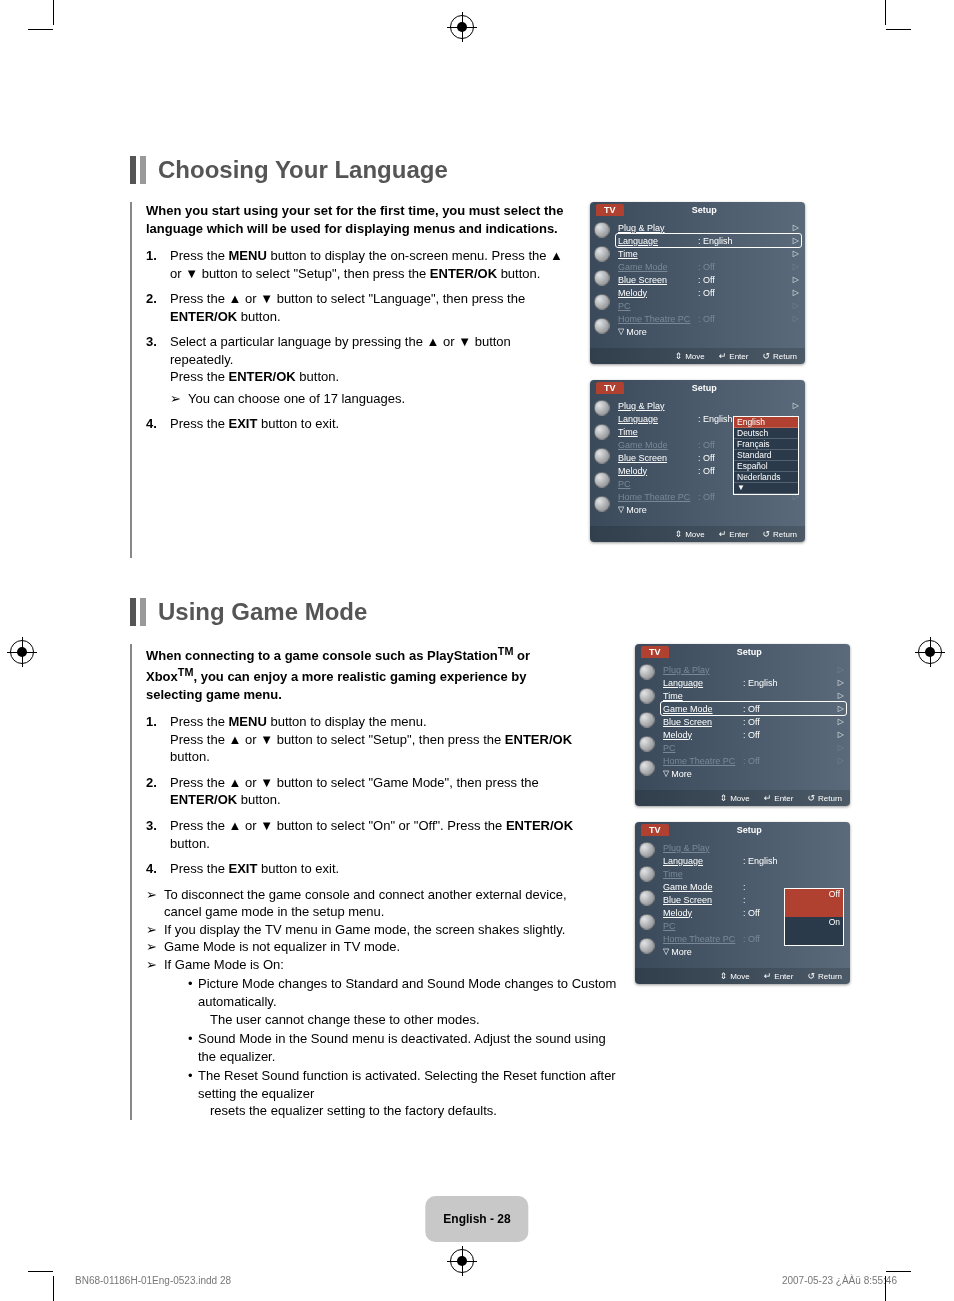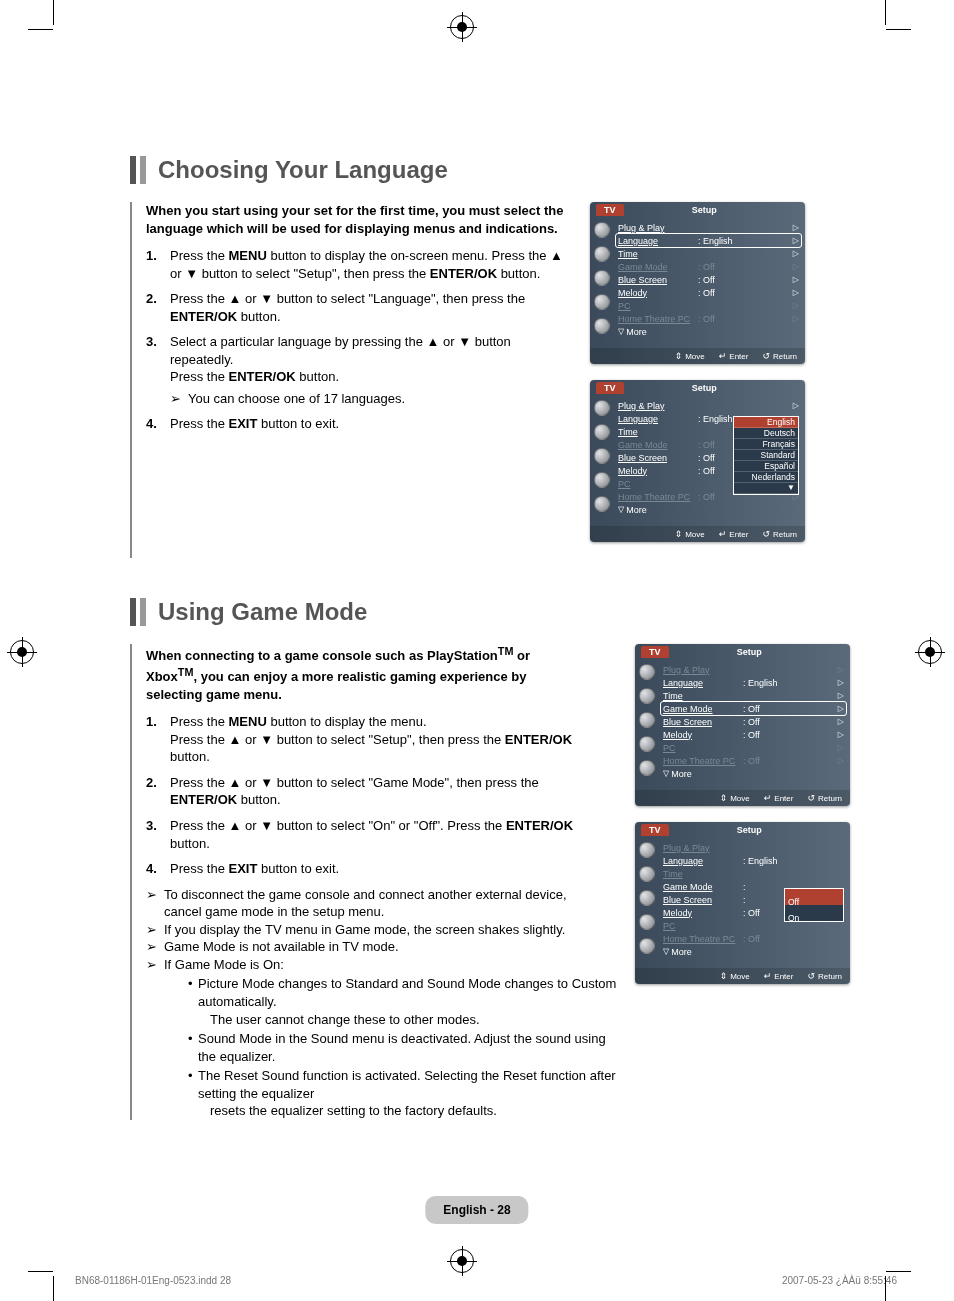--- a/index.html
+++ b/index.html
@@ -184,53 +184,53 @@
     right:6px;
     top:20px;
     width: 66px;
     background:#2a3a4a;
     border:1px solid #fff;
     font-size:8.5px;
   }
   .lang-popup .lrow {
     padding:0 3px;
     height:11px;
-    text-align:right;
+    text-align:left;
     border-bottom:1px solid rgba(255,255,255,0.2);
   }
   .lang-popup .lrow.sel { background:#b04030; }
   .lang-popup .lrow.arrow-down { font-size:8px; }
 
   .opt-popup {
     position:absolute;
     right:6px;
     top:50px;
     width:60px;
     background:#2a3a4a;
     border:1px solid #fff;
     font-size:8.5px;
   }
   .opt-popup .lrow {
-    padding:8px 3px;
-    height:15px;
-    text-align:left;
+    padding:0 3px;
+    height:28px;
+    text-align:right;
   }
   .opt-popup .lrow.sel { background:#b04030; }
   .osd-body { position:relative; }
 
   .page-num {
     position:absolute;
     top: 1196px;
     left: 50%;
     transform: translateX(-50%);
     background:#c8c8c8;
     border-radius: 10px;
     font-size: 12px;
     font-weight:bold;
-    padding: 7px 18px;
+    padding: 16px 18px;
   }
   .footer-meta {
     position:absolute;
     bottom: 15px;
     left: 75px;
     right: 57px;
     display:flex;
     justify-content:space-between;
     font-size:10px;
     color:#777;
@@ -496,21 +496,21 @@
           <li>
             <span class="arrow">➢</span>
             <span>To disconnect the game console and connect another external device, cancel game mode in the setup menu.</span>
           </li>
           <li>
             <span class="arrow">➢</span>
             <span>If you display the TV menu in Game mode, the screen shakes slightly.</span>
           </li>
           <li>
             <span class="arrow">➢</span>
-            <span>Game Mode is not available in TV mode.</span>
+            <span>Game Mode is not equalizer in TV mode.</span>
           </li>
           <li>
             <span class="arrow">➢</span>
             <span>If Game Mode is On:</span>
           </li>
         </ul>
       <ul class="sub-bullets" id="subbul" style="margin-left:40px;">
           <li>
             <span class="dot">•</span>
             <span>Picture Mode changes to Standard and Sound Mode changes to Custom automatically.<span class="sub-indent">The user cannot change these to other modes.</span></span>

